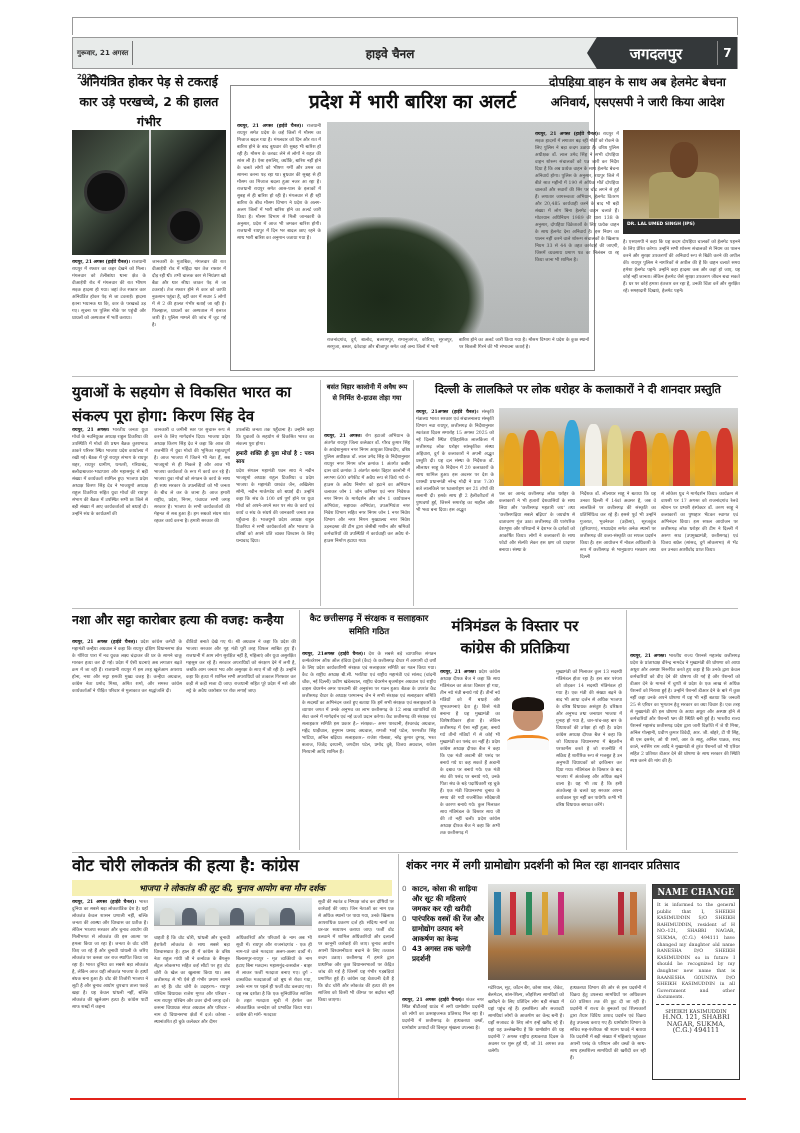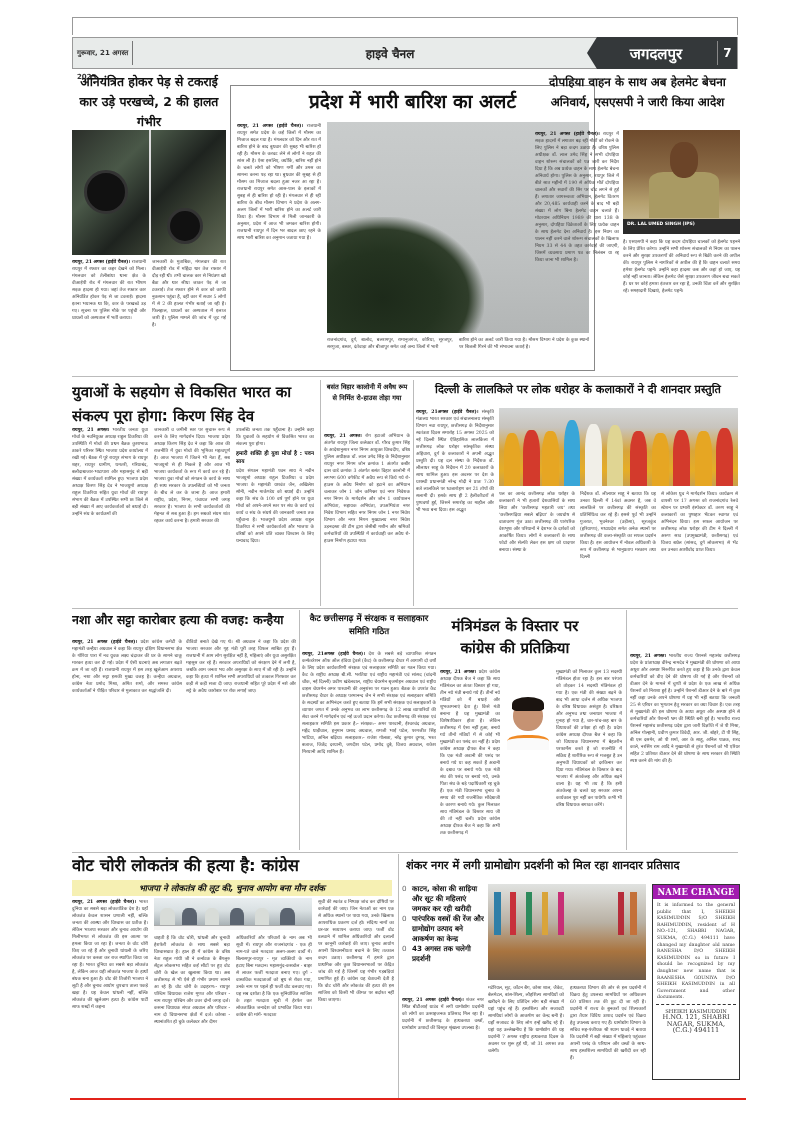--- a/index.html
+++ b/index.html
@@ -46,21 +46,21 @@
   .ph-leader { background: #fff; }
   .ph-leader .face { position: absolute; left: 20%; top: 10%; width: 60%; height: 56%; border-radius: 48%; background: #c69272; }
   .ph-leader .hair { position: absolute; left: 18%; top: 4%; width: 64%; height: 26%; border-radius: 50% 50% 20% 20%; background: #1b1410; }
   .ph-leader .shirt { position: absolute; left: 8%; bottom: 0; width: 84%; height: 28%; border-radius: 40% 40% 0 0; background: #fafafa; border-top: 3px solid #f08a24; }
 
   .subhl-bar { background: #f6f0b3; }
   .bullets .b { display: flex; gap: 3px; font-family: "DejaVu Sans", sans-serif; font-weight: bold; font-size: 7.2px; line-height: 10px; color: #111; }
   .bullets .b .dot { font-weight: normal; color: #666; width: 7px; flex: none; }
 
   .notice { position: absolute; border: 1px solid #333; background: #fff; }
-  .notice .head { background: #a21caf; color: #fff; font-family: "DejaVu Serif", serif; font-weight: bold; font-size: 8.4px; text-align: center; padding: 2px 0; letter-spacing: 0.2px; }
+  .notice .head { background: #404040; color: #fff; font-family: "DejaVu Serif", serif; font-weight: bold; font-size: 8.4px; text-align: center; padding: 2px 0; letter-spacing: 0.2px; }
   .notice .body { font-family: "DejaVu Serif", serif; font-size: 4.6px; line-height: 6.6px; padding: 3px 4px; text-align: justify; color: #333; }
   .notice .foot { border-top: 1px dashed #333; margin: 0 3px; padding: 3px 0; text-align: center; font-family: "DejaVu Serif", serif; font-size: 5.2px; line-height: 6.5px; color: #333; }
   .notice .foot .big { font-size: 6.6px; }
 
   .red-rule { position: absolute; left: 70px; top: 1098px; width: 676px; height: 2px; background: #e2231a; }
 </style>
 </head>
 <body>
 
 <div class="page">

